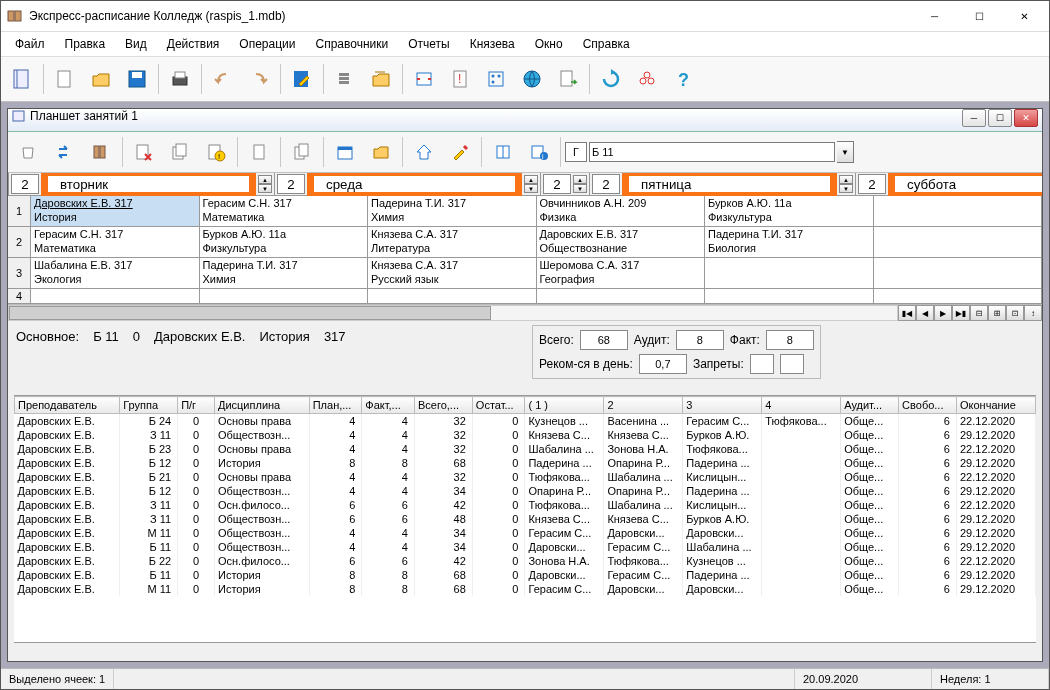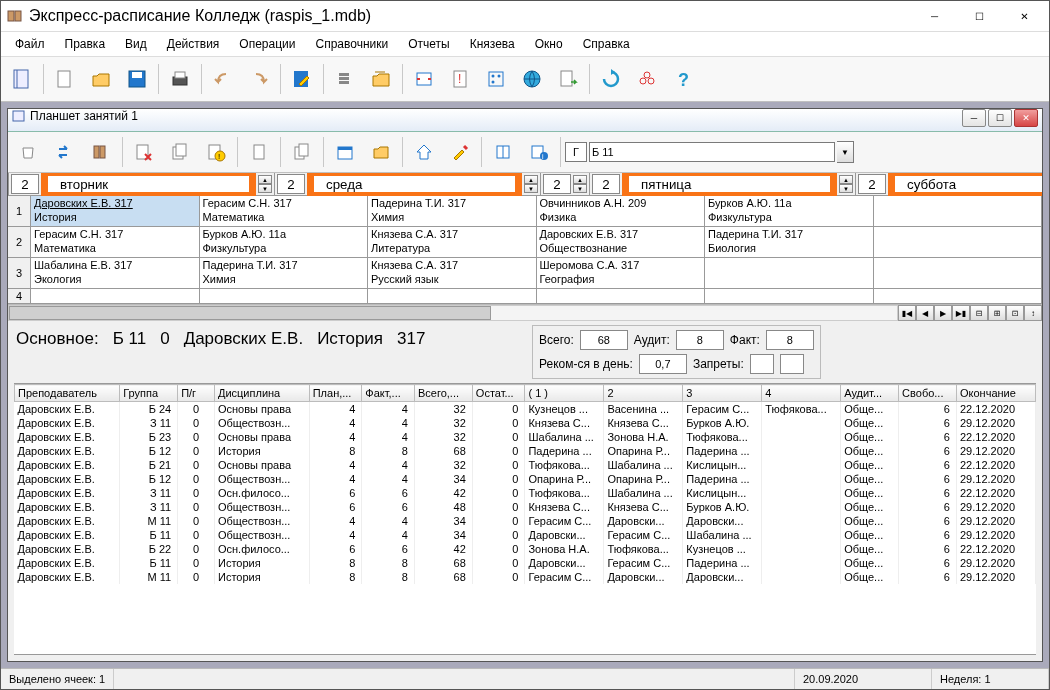--- a/index.html
+++ b/index.html
@@ -1,19 +1,19 @@
 <!DOCTYPE html>
 <html><head>
 <meta charset="utf-8">
 <style>
 html,body{margin:0;padding:0;font-family:"Segoe UI",Tahoma,sans-serif;font-size:11px;color:#000;background:#fff;overflow:hidden}
 .window{width:1050px;height:690px;border:1px solid #555;box-sizing:border-box;display:flex;flex-direction:column;background:#f0f0f0}
 .titlebar{height:30px;background:#fff;display:flex;align-items:center;padding:0 2px;border-bottom:1px solid #ddd}
 .titlebar .icon{width:16px;height:16px;margin:0 6px 0 4px}
-.titlebar .title{flex:1;font-size:16px}
+.titlebar .title{flex:1;font-size:12px}
 .winbtns{display:flex}
 .winbtn{width:45px;height:28px;display:flex;align-items:center;justify-content:center;font-family:inherit;font-size:10px}
 .menubar{height:20px;background:#fff;display:flex;align-items:center;padding:2px 6px;gap:4px;border-bottom:1px solid #ddd}
 .menubar span{padding:2px 8px;font-size:12px}
 .toolbar{height:40px;background:#f8f8f8;border-bottom:1px solid #c0c0c0;display:flex;align-items:center;padding:2px 4px;gap:2px}
 .tbtn{width:32px;height:32px;display:flex;align-items:center;justify-content:center;border:1px solid transparent;border-radius:2px}
 .tsep{width:1px;height:30px;background:#c8c8c8;margin:0 2px}
 .mdi{flex:1;background:#aab;padding:6px;display:flex;flex-direction:column;overflow:hidden}
 .child{flex:1;background:#f0f0f0;border:1px solid #555;display:flex;flex-direction:column;overflow:hidden}
 .child-title{height:22px;background:linear-gradient(#fff,#e4ecf7);display:flex;padding:0 4px;border-bottom:1px solid #8ba;font-size:12px}
@@ -38,25 +38,25 @@
 .srow .numcol{background:#f0f0f0}
 .scell{flex:1;border-right:1px solid #999;background:#fff;padding:1px 3px;line-height:1.25;font-size:11px;overflow:hidden}
 .scell.sel{background:#c8def2}
 .srow.small{height:14px}
 .hscroll{height:16px;background:#eee;border-top:1px solid #bbb;display:flex;align-items:center}
 .hscroll .track{flex:1;height:14px;background:#f4f4f4;border:1px solid #ccc;position:relative}
 .hscroll .thumb{position:absolute;left:0;top:0;height:12px;width:480px;background:#cfcfcf;border:1px solid #999}
 .navbtns{display:flex;gap:0}
 .navbtns div{width:16px;height:14px;border:1px solid #999;background:linear-gradient(#fff,#ddd);font-size:8px;display:flex;align-items:center;justify-content:center}
 .info{display:flex;padding:4px 8px;gap:6px;align-items:flex-start}
-.info-left{flex:0 0 510px;display:flex;gap:14px;font-size:17px;padding-top:4px}
+.info-left{flex:0 0 510px;display:flex;gap:14px;font-size:13px;padding-top:4px}
 .info-right{border:1px solid #bbb;padding:4px 6px;display:flex;flex-direction:column;gap:4px;font-size:12px;background:#f0f0f0}
 .statrow{display:flex;gap:6px;align-items:center}
 .statrow input{width:42px;height:16px;border:1px solid #888;text-align:center;font-size:11px}
-.grid{flex:1;overflow:auto;background:#fff;border-top:1px solid #999;border-bottom:1px solid #999;margin:0 6px}
+.grid{flex:1;overflow:auto;background:#fff;border-top:1px solid #999;border-bottom:1px solid #999;margin:12px 6px}
 table{border-collapse:collapse;width:100%;font-size:11px;table-layout:fixed}
 th{background:linear-gradient(#fefefe,#e8e8e8);border:1px solid #bcbcbc;padding:2px 3px;font-weight:normal;text-align:left;white-space:nowrap;overflow:hidden;position:sticky;top:0}
 td{border-right:1px solid #eee;padding:1px 3px;white-space:nowrap;overflow:hidden;text-overflow:clip}
 td.r{text-align:right;padding-right:6px}
 td.c{text-align:center}
 .status{height:20px;border-top:1px solid #bbb;display:flex;align-items:center;font-size:11px;background:#f0f0f0}
 .status div{padding:0 8px;border-right:1px solid #ccc;height:100%;display:flex;align-items:center}
 .status .fill{flex:1;border-right:1px solid #ccc}
 svg{display:block}
 </style>

